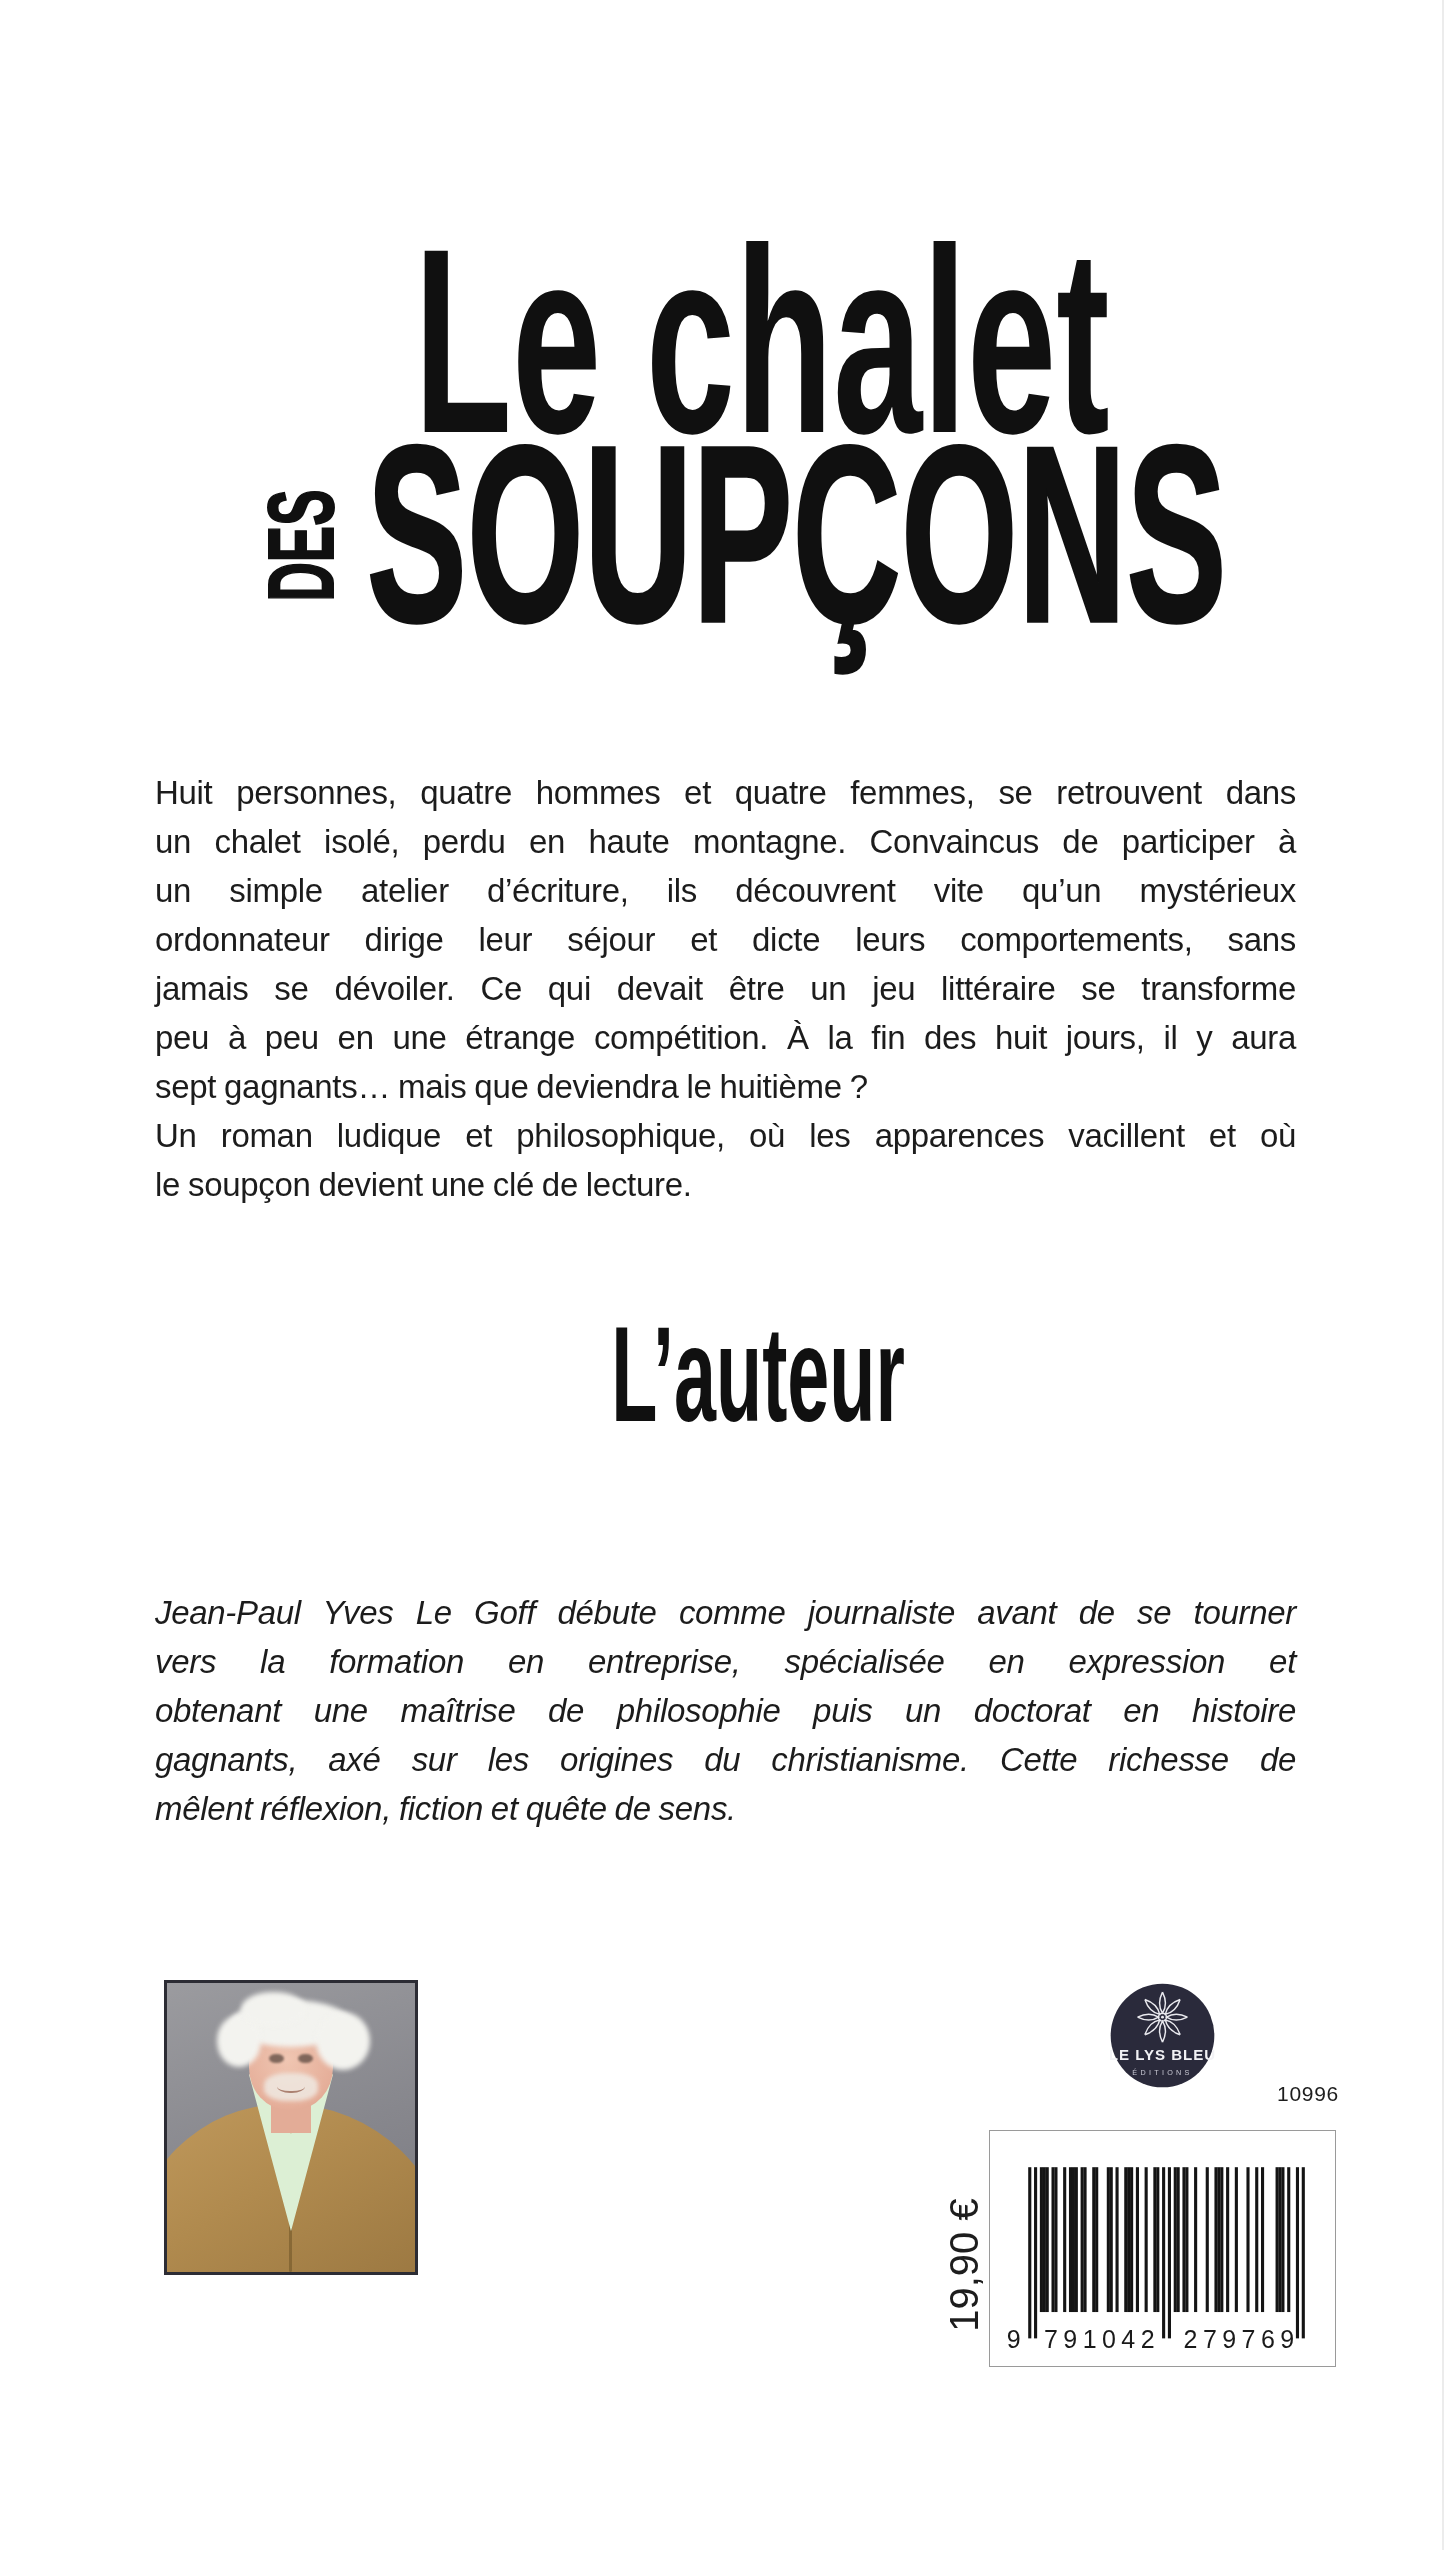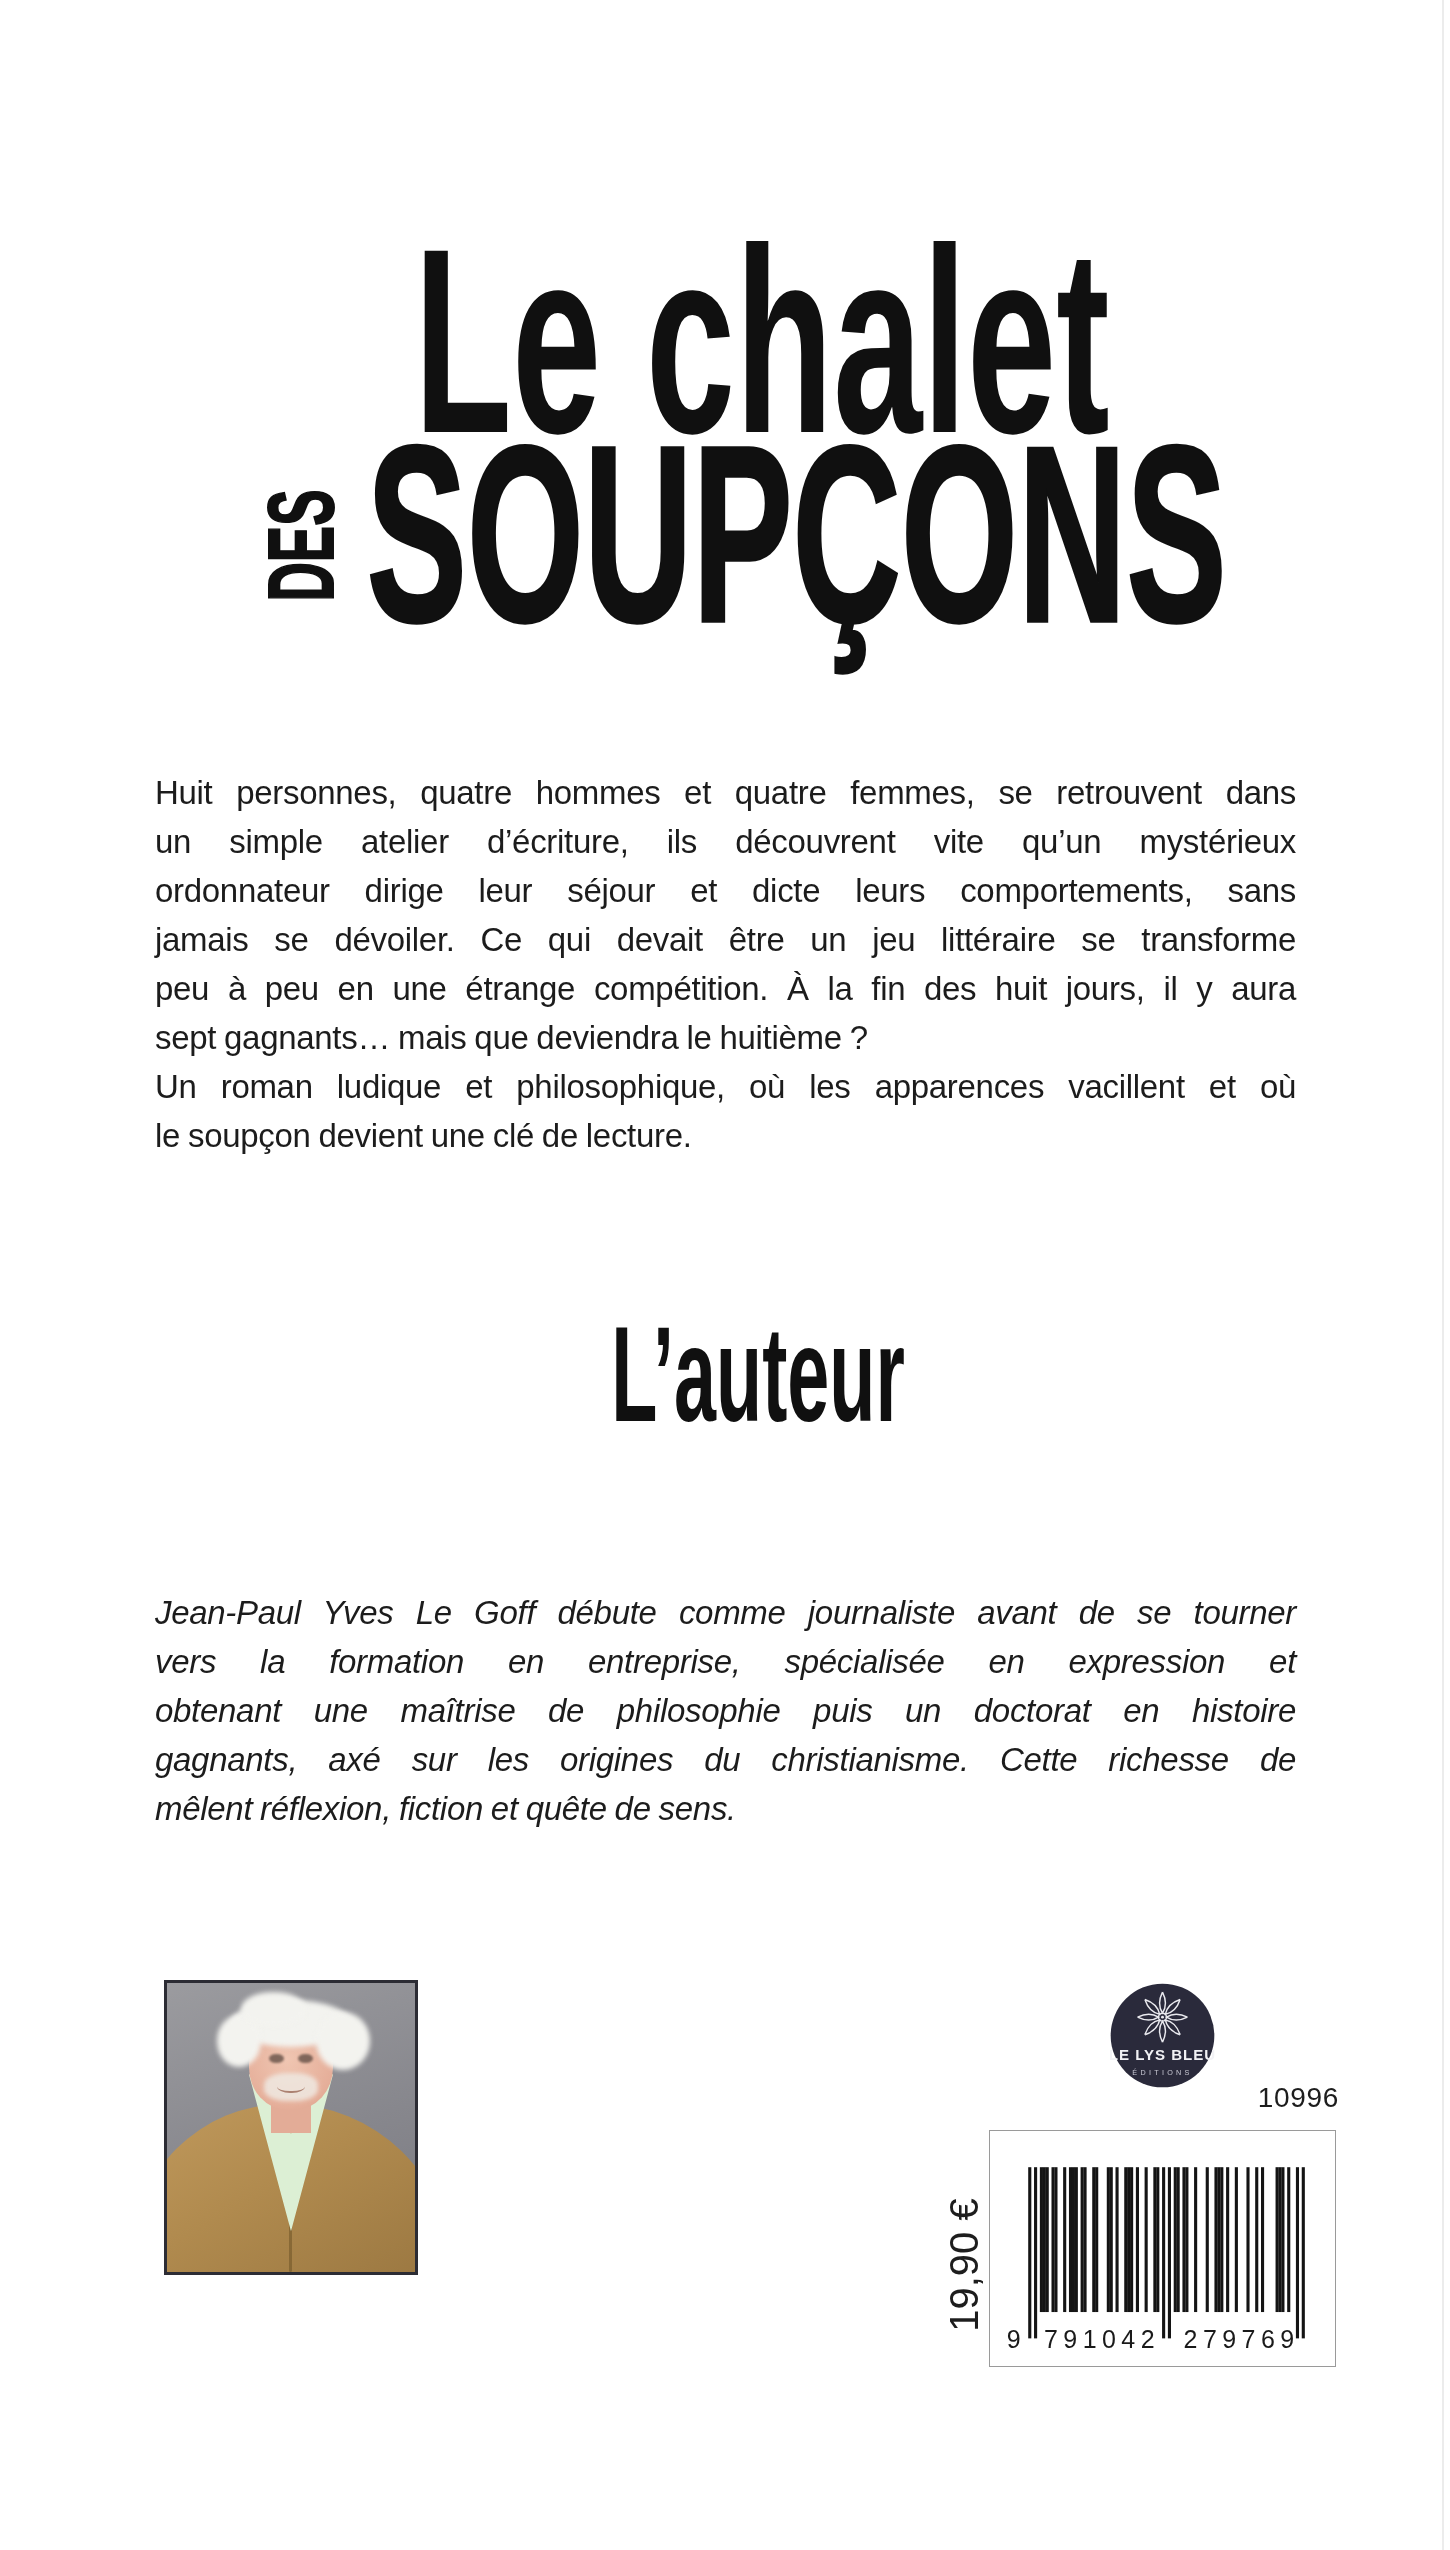--- a/index.html
+++ b/index.html
@@ -62,21 +62,21 @@
   .photo .eye{position:absolute;width:6%;height:3.2%;background:#5d4a41;border-radius:50%;filter:blur(1px);opacity:.75;}
   .photo .e1{left:41%;top:24.5%;}
   .photo .e2{left:53%;top:24.5%;}
   .photo .beard{position:absolute;left:39%;top:31%;width:22%;height:10%;background:#efe9e2;filter:blur(2px);border-radius:40%;opacity:.85;}
   .photo .mouth{position:absolute;left:44.5%;top:33.5%;width:11%;height:4%;border-bottom:2.6px solid #9c6a58;border-radius:50%;opacity:.8;}
   
   .logo{position:absolute;left:1110px;top:1983px;}
   
   .print-code{
     position:absolute;left:1187px;top:2082px;width:152px;
-    font-size:28px;text-align:right;color:#1d1d1d;letter-spacing:0.7px;
+    font-size:21px;text-align:right;color:#1d1d1d;letter-spacing:0.7px;
   }
   
   .price{
     position:absolute;left:942px;top:2354px;width:178px;height:45px;
     transform:rotate(-90deg);transform-origin:left top;
     font-size:40px;text-align:center;color:#1d1d1d;white-space:nowrap;
   }
   
   .barcode-box{
     position:absolute;left:989px;top:2130px;width:347px;height:237px;
@@ -95,20 +95,21 @@
   <svg class="title-svg" width="1121" height="488" viewBox="0 0 1700 740">
     <text x="855" y="355" text-anchor="middle" font-size="400" textLength="1055" lengthAdjust="spacingAndGlyphs">Le chalet</text>
     <g transform="translate(204,612) rotate(-90)">
       <text x="0" y="0" font-size="141" textLength="170" lengthAdjust="spacingAndGlyphs" stroke="#101010" stroke-width="3" paint-order="stroke">DES</text>
     </g>
     <text x="908" y="642" text-anchor="middle" font-size="381" textLength="1304" lengthAdjust="spacingAndGlyphs" stroke="#101010" stroke-width="5" paint-order="stroke">SOUPÇONS</text>
   </svg>
 
   <div class="para synopsis">
     <div class="jl">Huit personnes, quatre hommes et quatre femmes, se retrouvent dans</div>
+    <div class="jl">un chalet isolé, perdu en haute montagne. Convaincus de participer à</div>
     <div class="jl">un simple atelier d’écriture, ils découvrent vite qu’un mystérieux</div>
     <div class="jl">ordonnateur dirige leur séjour et dicte leurs comportements, sans</div>
     <div class="jl">jamais se dévoiler. Ce qui devait être un jeu littéraire se transforme</div>
     <div class="jl">peu à peu en une étrange compétition. À la fin des huit jours, il y aura</div>
     <div class="jl pend">sept gagnants… mais que deviendra le huitième ?</div>
     <div class="jl">Un roman ludique et philosophique, où les apparences vacillent et où</div>
     <div class="jl pend">le soupçon devient une clé de lecture.</div>
   </div>
 
   <svg class="auteur-svg" width="462" height="132" viewBox="0 0 700 200">

